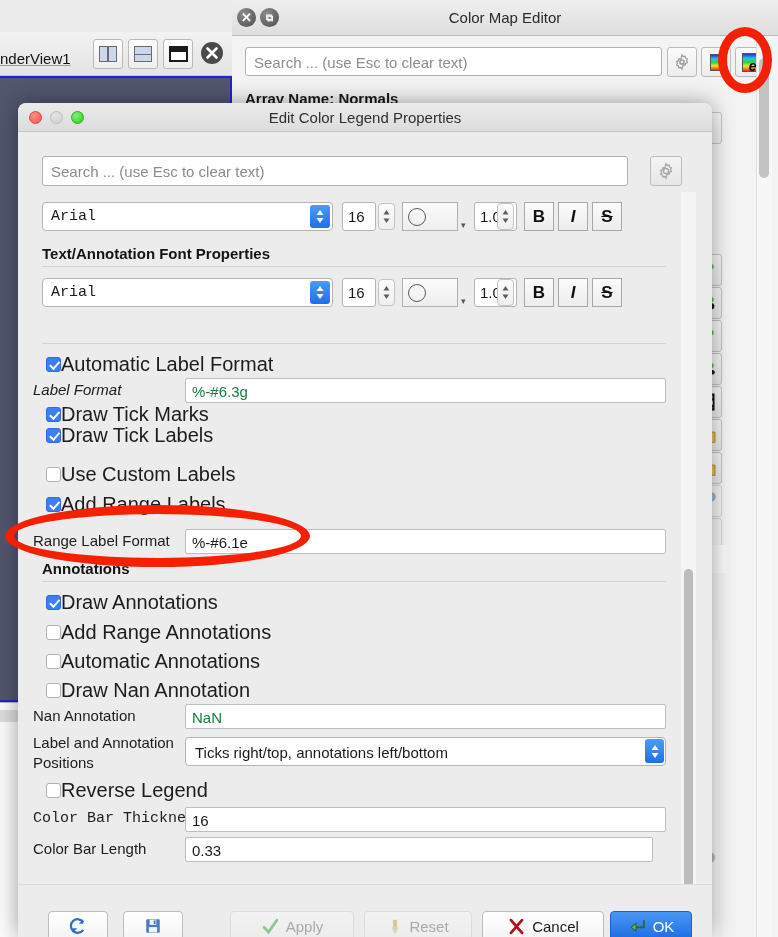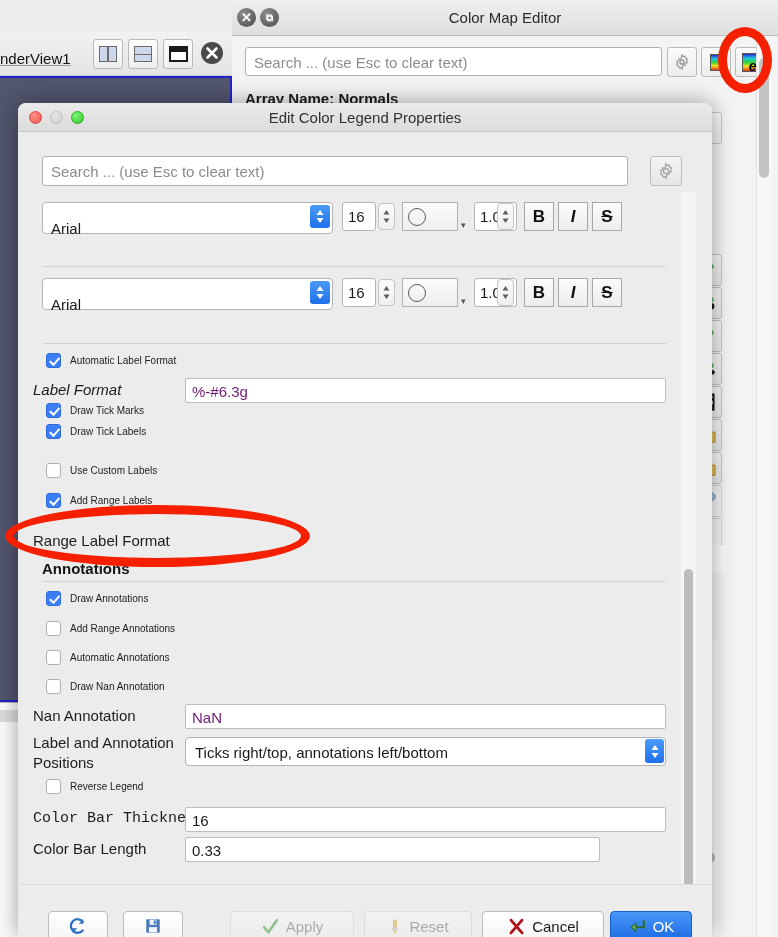--- a/index.html
+++ b/index.html
@@ -180,21 +180,21 @@
     position: absolute; left: 632px; top: 24px; width: 32px; height: 30px;
     background: linear-gradient(#f4f4f4,#e6e6e6); border: 1px solid #bcbcbc;
     border-radius: 3px; display:flex;align-items:center;justify-content:center;
   }
 
   
   .font-row { position: absolute; left: 24px; width: 624px; height: 29px; }
   .fr-combo {
     position:absolute; left:0; top:0; width: 291px; height: 29px;
     background:#fff; border:1px solid #b4b4b4; border-radius:4px;
-    font-size:15px; color:#1a1a1a; padding: 15px 8px; line-height:22px;
+    font-size:15px; color:#1a1a1a; padding: 3px 8px; line-height:22px;font-family:Liberation Mono, monospace;
   }
   .fr-combo-arrow {
     position:absolute; right:2px; top:2px; width:20px; height:23px;
     background: linear-gradient(#4b9bfb,#1f6fe8); border-radius:3px;
     display:flex;align-items:center;justify-content:center;
   }
   .fr-size {
     position:absolute; left: 300px; top:0; width: 34px; height: 29px;
     background:#fff; border:1px solid #b4b4b4; border-radius:3px;
     font-size:15px; color:#1a1a1a; padding: 3px 5px; line-height: 22px;
@@ -240,29 +240,29 @@
   .cbox {
     width: 15px; height: 15px; border-radius: 3px; flex: 0 0 auto;
     display:flex;align-items:center;justify-content:center;
   }
   .cbox.on { background: #3b7ef5; border:1px solid #2f6cd8; }
   .cbox.off { background:#fff; border:1px solid #b0b0b0; }
   .cbox.on:after {
     content:""; width:4px;height:8px; border-right:2px solid #fff; border-bottom:2px solid #fff;
     transform: rotate(42deg) translate(0px,-1px);
   }
-  .cblabel { font-size: 10px; color: #1c1c1c; margin-left: 9px; }
+  .cblabel { font-size: 20px; color: #1c1c1c; }
 
   .fldlabel { position:absolute; font-size: 15px; color: #1c1c1c; }
   .fld {
     position:absolute; background:#fff; border:1px solid #bdbdbd;
     font-size: 15px; color: #1a1a1a; padding: 3px 6px; line-height: 20px;
     border-radius: 2px;
   }
-  .fld.ph { color: #701a75; }
+  .fld.ph { color: #15803d; }
   .combo-wide {
     position:absolute; background:#fff; border:1px solid #b4b4b4; border-radius:4px;
     font-size:15px; color:#1a1a1a; padding:4px 9px; line-height:21px;
   }
   .combo-wide-arrow {
     position:absolute; width: 19px; height: 24px; border-radius:3px;
     background: linear-gradient(#4b9bfb,#1f6fe8);
     display:flex;align-items:center;justify-content:center;
   }
 
@@ -473,20 +473,21 @@
           <svg width="9" height="17" viewBox="0 0 9 17">
             <path d="M4.5 2 L7.5 6.5 L1.5 6.5 Z" fill="#5e5e5e"></path>
               <path d="M4.5 15 L7.5 10.5 L1.5 10.5 Z" fill="#5e5e5e"></path>
           </svg>
         </div>
         <div class="fr-tg b">B</div>
         <div class="fr-tg i">I</div>
         <div class="fr-tg s">S</div>
       </div>
 
+      <div class="sec-head" style="top:113px;">Text/Annotation Font Properties</div>
       <div class="sec-rule" style="top:134px;"></div>
 
       <div class="font-row" style="top:146px;">
         <div class="fr-combo">Arial
           <span class="fr-combo-arrow">
             <svg width="10" height="17" viewBox="0 0 10 17">
               <path d="M5 2 L8.5 7 L1.5 7 Z" fill="#fff"></path>
                 <path d="M5 15 L8.5 10 L1.5 10 Z" fill="#fff"></path>
             </svg>
           </span>
@@ -535,20 +536,21 @@
       <div class="cbrow" style="top:331px;">
         <span class="cbox off"></span>
         <span class="cblabel">Use Custom Labels</span>
       </div>
       <div class="cbrow" style="top:361px;">
         <span class="cbox on"></span>
         <span class="cblabel">Add Range Labels</span>
       </div>
 
       <div class="fldlabel" style="left:15px; top:400px;">Range Label Format</div>
+      <div class="fld" style="left:167px; top:397px; width:481px; height:25px;">%-#6.1e</div>
 
       <div class="sec-head" style="top:428px;">Annotations</div>
       <div class="sec-rule" style="top:449px;"></div>
 
       <div class="cbrow" style="top:459px;">
         <span class="cbox on"></span>
         <span class="cblabel">Draw Annotations</span>
       </div>
       <div class="cbrow" style="top:489px;">
         <span class="cbox off"></span>
@@ -578,21 +580,21 @@
 
       <div class="cbrow" style="top:647px;">
         <span class="cbox off"></span>
         <span class="cblabel">Reverse Legend</span>
       </div>
 
       <div class="fldlabel" style="left:15px; top:678px;font-family:Liberation Mono, monospace;">Color Bar Thickness</div>
       <div class="fld" style="left:167px; top:675px; width:481px; height:25px;">16</div>
 
       <div class="fldlabel" style="left:15px; top:708px;">Color Bar Length</div>
-      <div class="fld" style="left:167px; top:705px; width:415px; height:25px;">0.33</div>
+      <div class="fld" style="left:167px; top:705px; width:468px; height:25px;">0.33</div>
 
       <div class="dlg-sb-track"></div>
       <div class="dlg-sb-thumb"></div>
 
       <div class="footer">
         <div class="fbtn r1">
           <svg width="18" height="18" viewBox="0 0 24 24">
             <path d="M19 7 A9 9 0 1 0 19 17" fill="none" stroke="#2f6fc4" stroke-width="3"></path>
             <path d="M19 3 L19 9 L13 9 Z" fill="#2f6fc4"></path>
             <path d="M5 21 L5 15 L11 15 Z" fill="#2f6fc4"></path>

